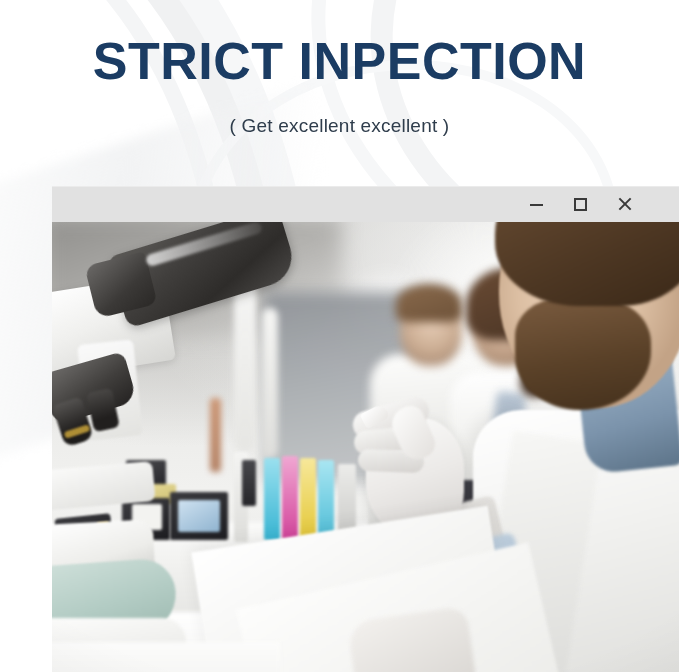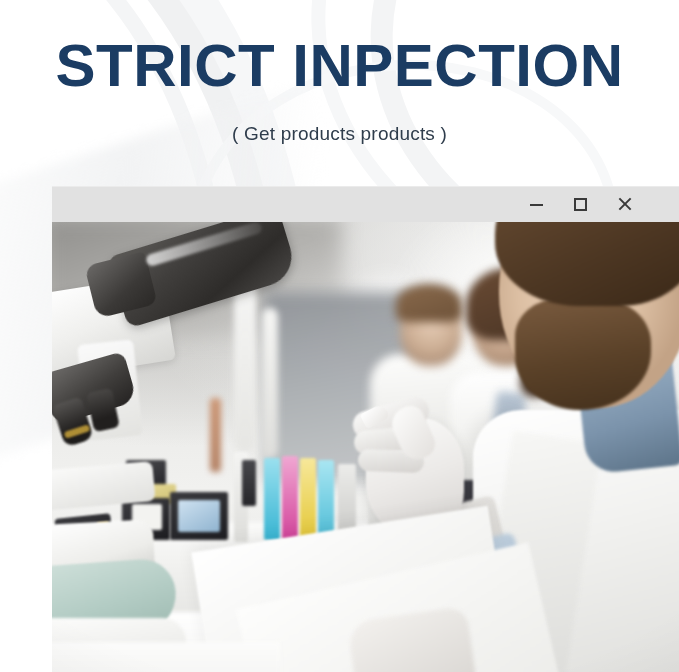--- a/index.html
+++ b/index.html
@@ -83,21 +83,21 @@
 
   
   .header {
     position: absolute;
     left: 0; top: 0; right: 0;
     z-index: 3;
     text-align: center;
     padding-top: 34px;
   }
   .page-title {
-    font-size: 60px;
+    font-size: 52px;
     font-weight: 700;
     letter-spacing: 0.5px;
     color: #1b3c63;
     line-height: 1.05;
     white-space: nowrap;
   }
   .page-subtitle {
     margin-top: 26px;
     font-size: 19px;
     font-weight: 400;
@@ -560,21 +560,21 @@
   <div class="swoosh swoosh-1"></div>
   <div class="swoosh swoosh-2"></div>
   <div class="swoosh swoosh-5"></div>
   <div class="swoosh swoosh-4"></div>
   <div class="swoosh swoosh-6"></div>
   <div class="sheen"></div>
 </div>
 
 <div class="header">
   <div class="page-title">STRICT INPECTION</div>
-  <div class="page-subtitle">( Get products products )</div>
+  <div class="page-subtitle">( Get excellent excellent )</div>
 </div>
 
 <div class="window">
 
   <div class="titlebar">
     <div class="win-btn">
       <span class="glyph-min"></span>
     </div>
     <div class="win-btn">
       <span class="glyph-max"></span>

